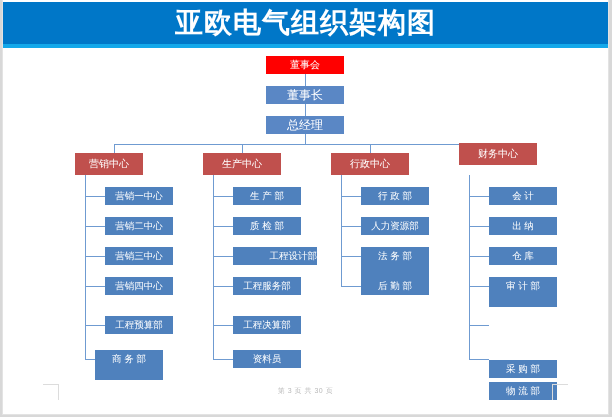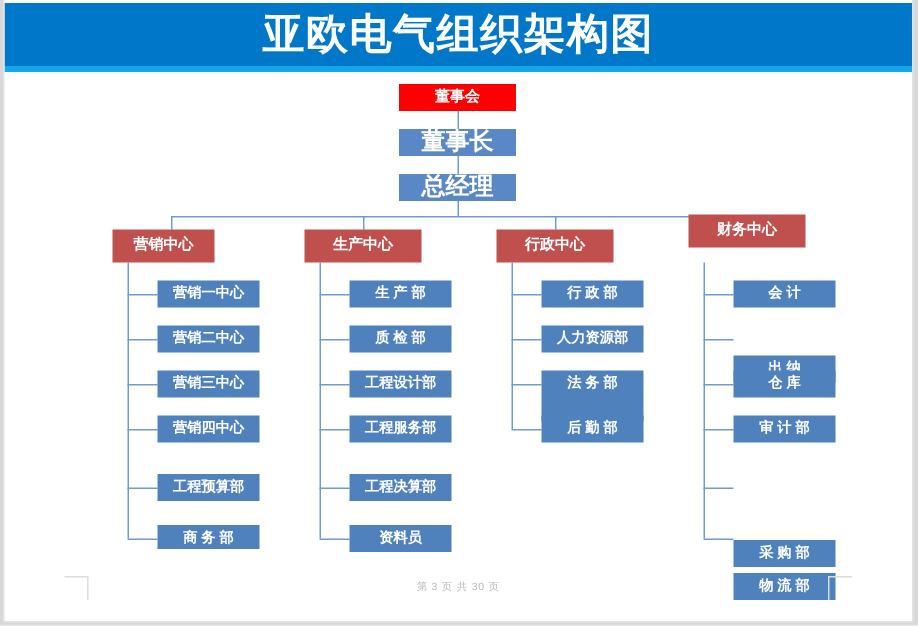--- a/index.html
+++ b/index.html
@@ -65,31 +65,31 @@
     width: 605px;
     height: 320px;
   }
 
   
   .node {
     position: absolute;
     box-sizing: border-box;
     text-align: center;
     color: #ffffff;
-    font-weight: bold;
+    font-weight: normal;
     white-space: nowrap;
     overflow: hidden;
   }
   .node-root {
     background: #ff0000;
     font-size: 10px;
   }
   .node-exec {
     background: #5a87c5;
-    font-size: 16px;
+    font-size: 12px;
   }
   .node-center {
     background: #c0504d;
     font-size: 10px;
   }
   .node-leaf {
     background: #4f81bd;
     font-size: 9.5px;
   }
 
@@ -181,33 +181,33 @@
     <div class="ln-h" style="left:82px; top:208px; width:20px;"></div>
     <div class="node node-leaf" style="left:102px; top:199px; width:68px; height:18px; line-height:18px;">营销三中心</div>
 
     <div class="ln-h" style="left:82px; top:238px; width:20px;"></div>
     <div class="node node-leaf" style="left:102px; top:229px; width:68px; height:18px; line-height:18px;">营销四中心</div>
 
     <div class="ln-h" style="left:82px; top:277px; width:20px;"></div>
     <div class="node node-leaf" style="left:102px; top:268px; width:68px; height:18px; line-height:18px;">工程预算部</div>
 
     <div class="ln-h" style="left:82px; top:311px; width:20px;"></div>
-    <div class="node node-leaf" style="left:102px; top:302px; width:68px; height:16px; line-height:18px;">商 务 部</div>
+    <div class="node node-leaf" style="left:92px; top:302px; width:68px; height:30px; line-height:18px;">商 务 部</div>
 
     <div class="node node-center" style="left:200px; top:105px; width:78px; height:22px; line-height:22px;">生产中心</div>
     <div class="ln-v" style="left:210px; top:127px; height:184px;"></div>
 
     <div class="ln-h" style="left:210px; top:148px; width:20px;"></div>
     <div class="node node-leaf" style="left:230px; top:139px; width:68px; height:18px; line-height:18px;">生 产 部</div>
 
     <div class="ln-h" style="left:210px; top:178px; width:20px;"></div>
     <div class="node node-leaf" style="left:230px; top:169px; width:68px; height:18px; line-height:18px;">质 检 部</div>
 
     <div class="ln-h" style="left:210px; top:208px; width:20px;"></div>
-    <div class="node node-leaf" style="left:230px; top:199px; width:68px; height:18px; line-height:18px;">工程设计部</div>
+    <div class="node node-leaf" style="left:230px; top:199px; width:84px; height:18px; line-height:18px;text-align:right;">工程设计部</div>
 
     <div class="ln-h" style="left:210px; top:238px; width:20px;"></div>
     <div class="node node-leaf" style="left:230px; top:229px; width:68px; height:18px; line-height:18px;">工程服务部</div>
 
     <div class="ln-h" style="left:210px; top:277px; width:20px;"></div>
     <div class="node node-leaf" style="left:230px; top:268px; width:68px; height:18px; line-height:18px;">工程决算部</div>
 
     <div class="ln-h" style="left:210px; top:311px; width:20px;"></div>
     <div class="node node-leaf" style="left:230px; top:302px; width:68px; height:18px; line-height:18px;">资料员</div>
 
@@ -226,27 +226,27 @@
     <div class="ln-h" style="left:338px; top:238px; width:20px;"></div>
     <div class="node node-leaf" style="left:358px; top:229px; width:68px; height:18px; line-height:18px;">后 勤 部</div>
 
     <div class="node node-center" style="left:456px; top:95px; width:78px; height:22px; line-height:22px;">财务中心</div>
     <div class="ln-v" style="left:466px; top:127px; height:184px;"></div>
 
     <div class="ln-h" style="left:466px; top:148px; width:20px;"></div>
     <div class="node node-leaf" style="left:486px; top:139px; width:68px; height:18px; line-height:18px;">会 计</div>
 
     <div class="ln-h" style="left:466px; top:178px; width:20px;"></div>
-    <div class="node node-leaf" style="left:486px; top:169px; width:68px; height:18px; line-height:18px;margin-top:20px;">出 纳</div>
+    <div class="node node-leaf" style="left:486px; top:169px; width:68px; height:18px; line-height:18px;">出 纳</div>
 
     <div class="ln-h" style="left:466px; top:208px; width:20px;"></div>
     <div class="node node-leaf" style="left:486px; top:199px; width:68px; height:18px; line-height:18px;">仓 库</div>
 
     <div class="ln-h" style="left:466px; top:238px; width:20px;"></div>
-    <div class="node node-leaf" style="left:486px; top:229px; width:68px; height:18px; line-height:18px;">审 计 部</div>
+    <div class="node node-leaf" style="left:486px; top:229px; width:68px; height:30px; line-height:18px;">审 计 部</div>
 
     <div class="ln-h" style="left:466px; top:277px; width:20px;"></div>
     <div class="node node-leaf" style="left:486px; top:268px; width:68px; height:18px; line-height:18px;margin-top:44px;">采 购 部</div>
 
     <div class="ln-h" style="left:466px; top:311px; width:20px;"></div>
     <div class="node node-leaf" style="left:486px; top:302px; width:68px; height:18px; line-height:18px;margin-top:32px;">物 流 部</div>
 
   </div>
 
   <div class="crop crop-left"></div>

